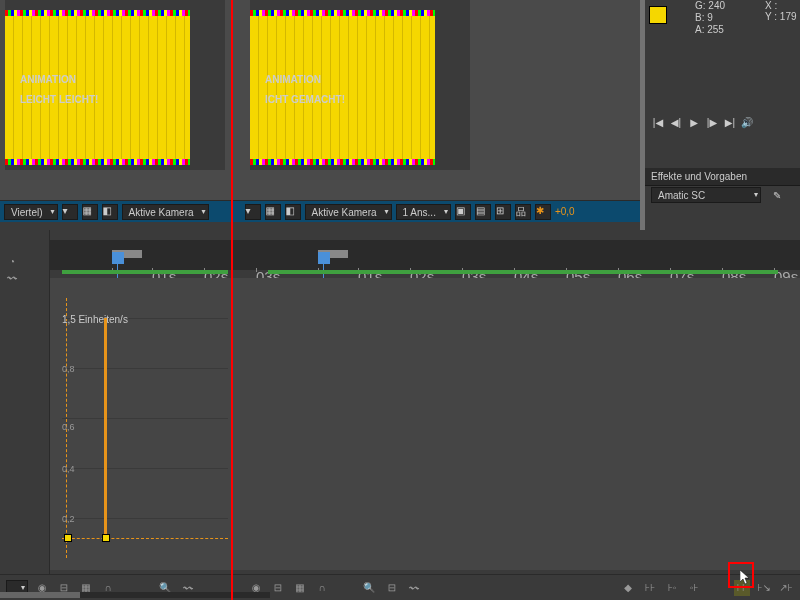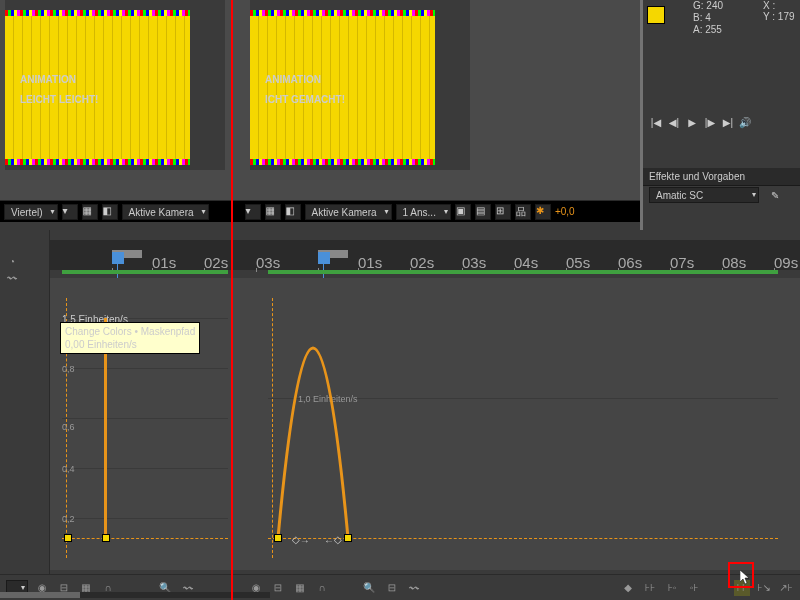--- a/index.html
+++ b/index.html
@@ -5,43 +5,43 @@
 * { margin: 0; padding: 0; box-sizing: border-box; font-family: Arial, sans-serif; font-size: 10px; color: #ccc; }
 body { background: #3a3a3a; width: 800px; height: 600px; overflow: hidden; position: relative; }
 .comp-area { position: absolute; top: 0; left: 0; width: 640px; height: 200px; background: #4a4a4a; display: flex; }
 .comp-view { width: 220px; height: 170px; background: #3a3a3a; margin: 0 5px; position: relative; }
 .comp-view2 { margin-left: 20px; }
 .yellow-block { position: absolute; top: 10px; left: 0; width: 185px; height: 155px; background: linear-gradient(90deg, #f5d700 0%, #f5d700 100%); display: flex; align-items: center; justify-content: flex-start; padding-left: 15px; }
 .yellow-block::before { content: ''; position: absolute; top: 0; left: 0; right: 0; height: 6px; background: repeating-linear-gradient(90deg, #f00 0 3px, #0f0 3px 6px, #00f 6px 9px, #ff0 9px 12px, #f0f 12px 15px); }
 .yellow-block::after { content: ''; position: absolute; bottom: 0; left: 0; right: 0; height: 6px; background: repeating-linear-gradient(90deg, #f00 0 3px, #0f0 3px 6px, #00f 6px 9px, #ff0 9px 12px, #f0f 12px 15px); }
 .anim-text { color: #5a9e9e; font-size: 16px; font-weight: bold; line-height: 1.2; font-family: 'Comic Sans MS', cursive; }
 .stripes { position: absolute; top: 6px; bottom: 6px; left: 0; right: 0; background: repeating-linear-gradient(90deg, #f5d700 0 8px, #d4b800 8px 9px); }
-.comp-toolbar { position: absolute; top: 200px; left: 0; width: 640px; height: 22px; background: #000000; border-top: 1px solid #2a2a2a; display: flex; align-items: center; padding: 0 4px; gap: 4px; }
+.comp-toolbar { position: absolute; top: 200px; left: 0; width: 640px; height: 22px; background: #0c4a6e; border-top: 1px solid #2a2a2a; display: flex; align-items: center; padding: 0 4px; gap: 4px; }
 .dropdown { background: #2a2a2a; border: 1px solid #1a1a1a; padding: 2px 14px 2px 6px; color: #ccc; position: relative; height: 16px; line-height: 12px; }
 .dropdown::after { content: '▾'; position: absolute; right: 2px; top: 1px; font-size: 8px; }
 .tb-icon { width: 16px; height: 16px; background: #2a2a2a; border: 1px solid #1a1a1a; }
-.right-panel { position: absolute; top: 0; right: 0; width: 160px; height: 230px; background: #3a3a3a; border-left: 3px solid #737373; }
+.right-panel { position: absolute; top: 0; right: 0; width: 160px; height: 230px; background: #3a3a3a; border-left: 5px solid #737373; }
 .swatch { position: absolute; top: 6px; left: 4px; width: 18px; height: 18px; background: #f5d700; border: 1px solid #000; }
 .rgb-text { position: absolute; top: 0; left: 50px; line-height: 1.2; }
 .rgb-text div { color: #ccc; }
 .xy-text { position: absolute; top: 0; left: 120px; }
 .info-text { position: absolute; top: 62px; left: 6px; }
 .panel-header { background: #2a2a2a; padding: 3px 6px; border-bottom: 1px solid #1a1a1a; }
 .vorschau { position: absolute; top: 112px; left: 0; right: 0; }
 .playback { display: flex; gap: 4px; padding: 4px 6px; }
 .play-btn { width: 14px; height: 14px; color: #ccc; text-align: center; line-height: 14px; cursor: pointer; }
 .effekte { position: absolute; top: 168px; left: 0; right: 0; }
 .font-dd { margin: 1px 6px; width: 110px; }
 .red-line { position: absolute; top: 0; left: 231px; width: 2px; height: 600px; background: #f00; z-index: 100; }
 .timeline { position: absolute; top: 230px; left: 0; width: 800px; height: 370px; background: #3a3a3a; }
 .tl-left { position: absolute; top: 0; left: 0; width: 50px; height: 100%; background: #3a3a3a; border-right: 1px solid #2a2a2a; }
 .tl-icons { padding: 24px 4px; }
 .tl-ruler-area { position: absolute; top: 10px; left: 50px; right: 0; height: 30px; background: #2a2a2a; }
 .ruler { position: absolute; top: 14px; height: 16px; display: flex; }
-.ruler-tick { width: 52px; color: #aaa; font-size: 15px; position: relative; }
+.ruler-tick { width: 52px; color: #aaa; font-size: 15px; position: relative; margin-top: 14px; }
 .ruler-tick::before { content: ''; position: absolute; bottom: -2px; left: 0; width: 1px; height: 4px; background: #888; }
 .ruler1 { left: 62px; }
 .ruler2 { left: 268px; }
 .playhead { position: absolute; top: 12px; width: 12px; height: 12px; background: #4a90d9; }
 .playhead::after { content: ''; position: absolute; top: 12px; left: 5px; width: 1px; height: 300px; background: #4a90d9; }
 .green-bar { position: absolute; top: 40px; height: 4px; background: #3fa03f; }
 .gb1 { left: 62px; width: 166px; }
 .gb2 { left: 268px; width: 510px; }
 .work-area { position: absolute; top: 10px; height: 8px; background: #888; }
 .wa1 { left: 62px; width: 30px; }
@@ -108,21 +108,21 @@
   <span class="tb-icon">⊞</span>
   <span class="tb-icon">品</span>
   <span class="tb-icon" style="color:#e8941a">✱</span>
   <span style="color:#e8941a">+0,0</span>
 </div>
 
 <div class="right-panel">
   <div class="swatch"></div>
   <div class="rgb-text">
     <div>G:  240</div>
-    <div>B:  4</div>
+    <div>B:  9</div>
     <div>A:  255</div>
   </div>
   <div class="xy-text">
     <div>X :</div>
     <div>Y : 179</div>
   </div>
   <div class="vorschau">
     <div class="playback">
       <span class="play-btn">|◀</span>
       <span class="play-btn">◀|</span>
@@ -188,39 +188,22 @@
       <div class="grid-line" style="top:220px"></div>
       <span class="y-label" style="top:16px"><span>1,5</span> <span>Einheiten/s</span></span>
       <span class="y-label" style="top:66px">0,8</span>
       <span class="y-label" style="top:124px">0,6</span>
       <span class="y-label" style="top:166px">0,4</span>
       <span class="y-label" style="top:216px">0,2</span>
       <div class="orange-dash-line" style="top:240px"></div>
       <div class="orange-bar" style="left:42px;top:20px;height:220px"></div>
       <div class="keyframe" style="left:2px;top:236px"></div>
       <div class="keyframe" style="left:40px;top:236px"></div>
-      <div class="tooltip" style="left:-2px;top:24px">
-        <div>Change Colors • Maskenpfad</div>
-        <div>0,00 Einheiten/s</div>
-      </div>
-    </div>
-
-    <div class="graph2">
-      <div class="dashed-vert" style="left:4px"></div>
-      <div class="grid-line" style="top:100px"></div>
-      <span class="einheit-lbl" style="top:96px;left:30px">1,0 Einheiten/s</span>
-      <div class="orange-dash-line" style="top:240px"></div>
-      <svg class="parabola" width="120" height="250" style="left:0;top:0">
-        <path d="M 10 240 Q 45 -140 80 240" stroke="#e8941a" stroke-width="3" fill="none"></path>
-      </svg>
-      <div class="keyframe" style="left:6px;top:236px"></div>
-      <div class="keyframe" style="left:76px;top:236px"></div>
-      <span style="position:absolute;left:24px;top:236px;color:#ccc">◇→</span>
-      <span style="position:absolute;left:56px;top:236px;color:#ccc">←◇</span>
-    </div>
+    </div>
+
   </div>
 
   <div class="bottom-bar">
     <span class="dropdown" style="width:12px"></span>
     <span class="bb-icon">◉</span>
     <span class="bb-icon">⊟</span>
     <span class="bb-icon">▦</span>
     <span class="bb-icon">∩</span>
     <span style="width:30px"></span>
     <span class="bb-icon">🔍</span>

